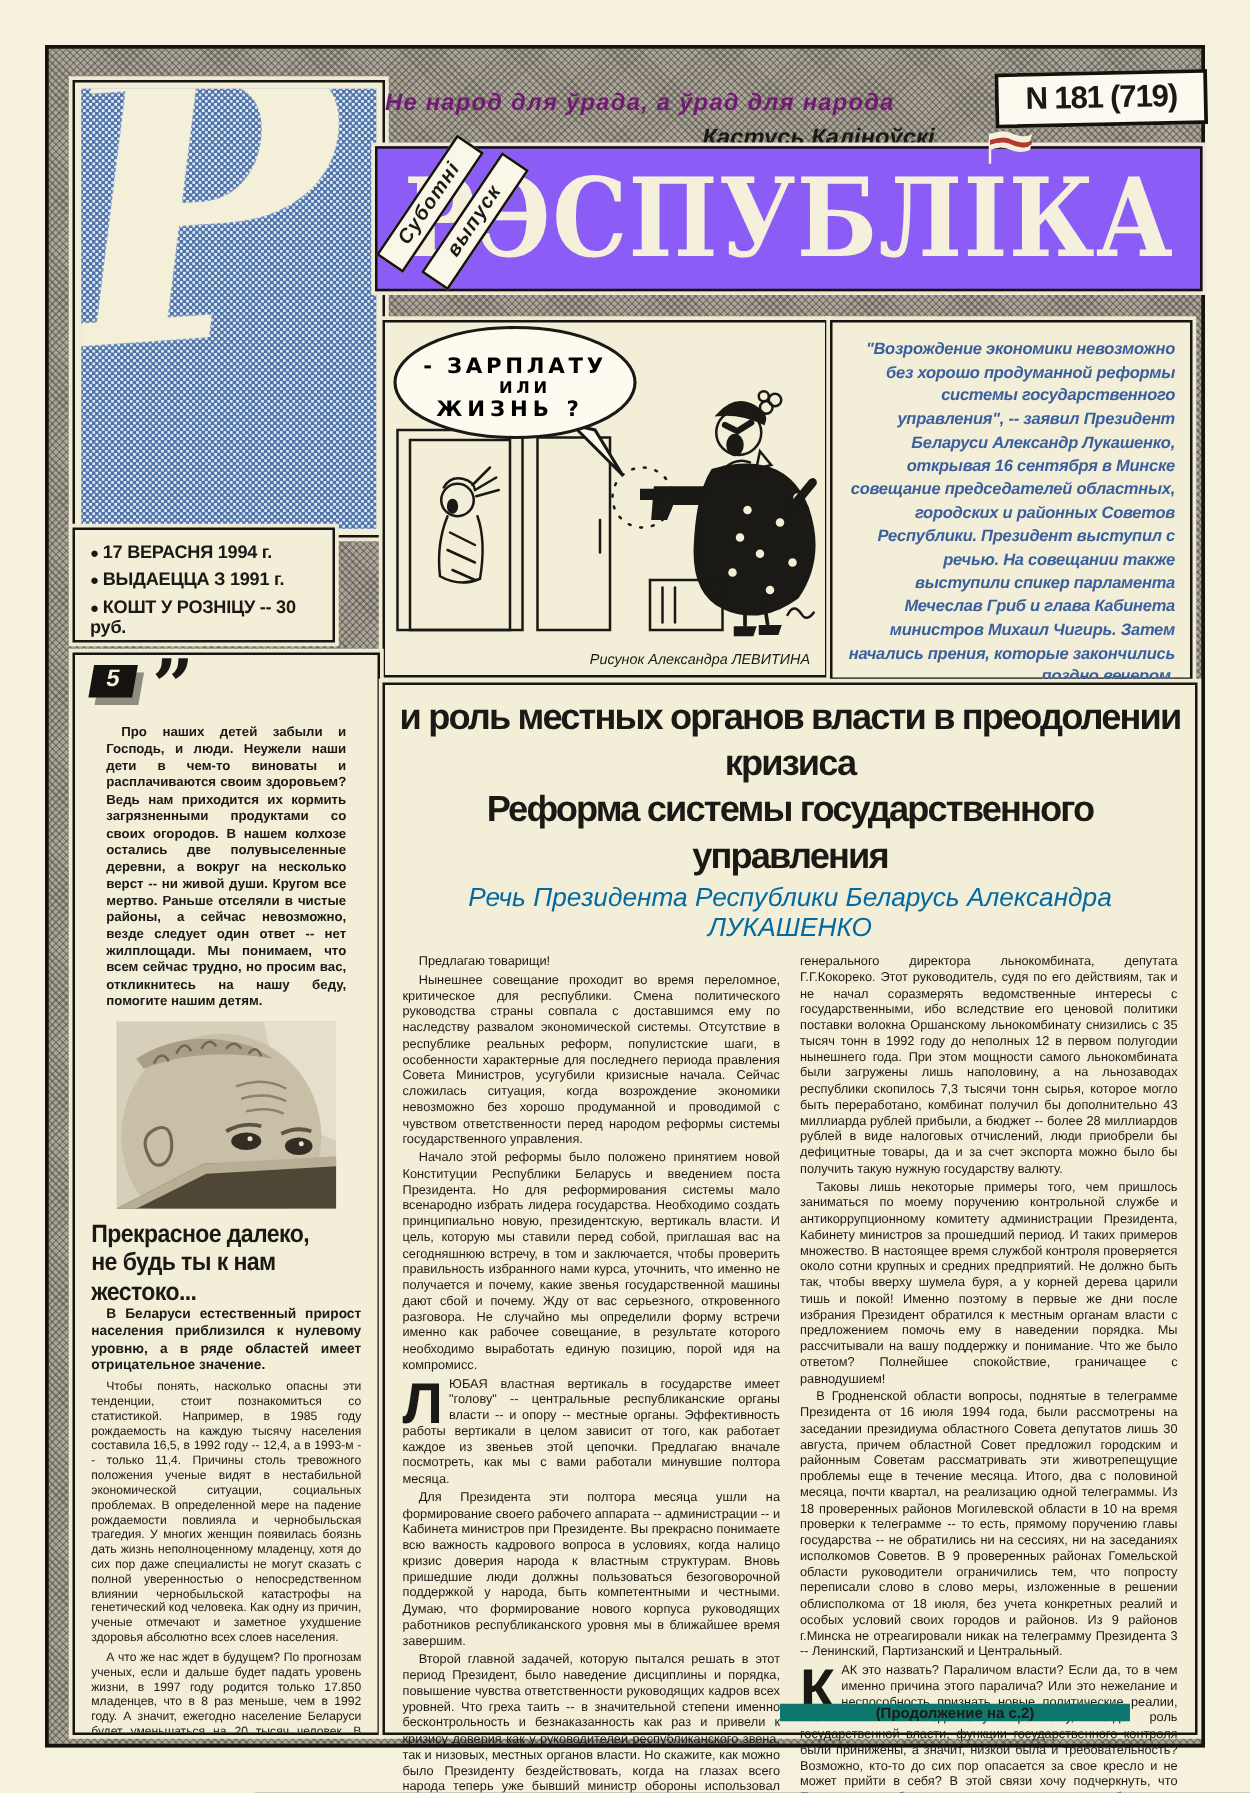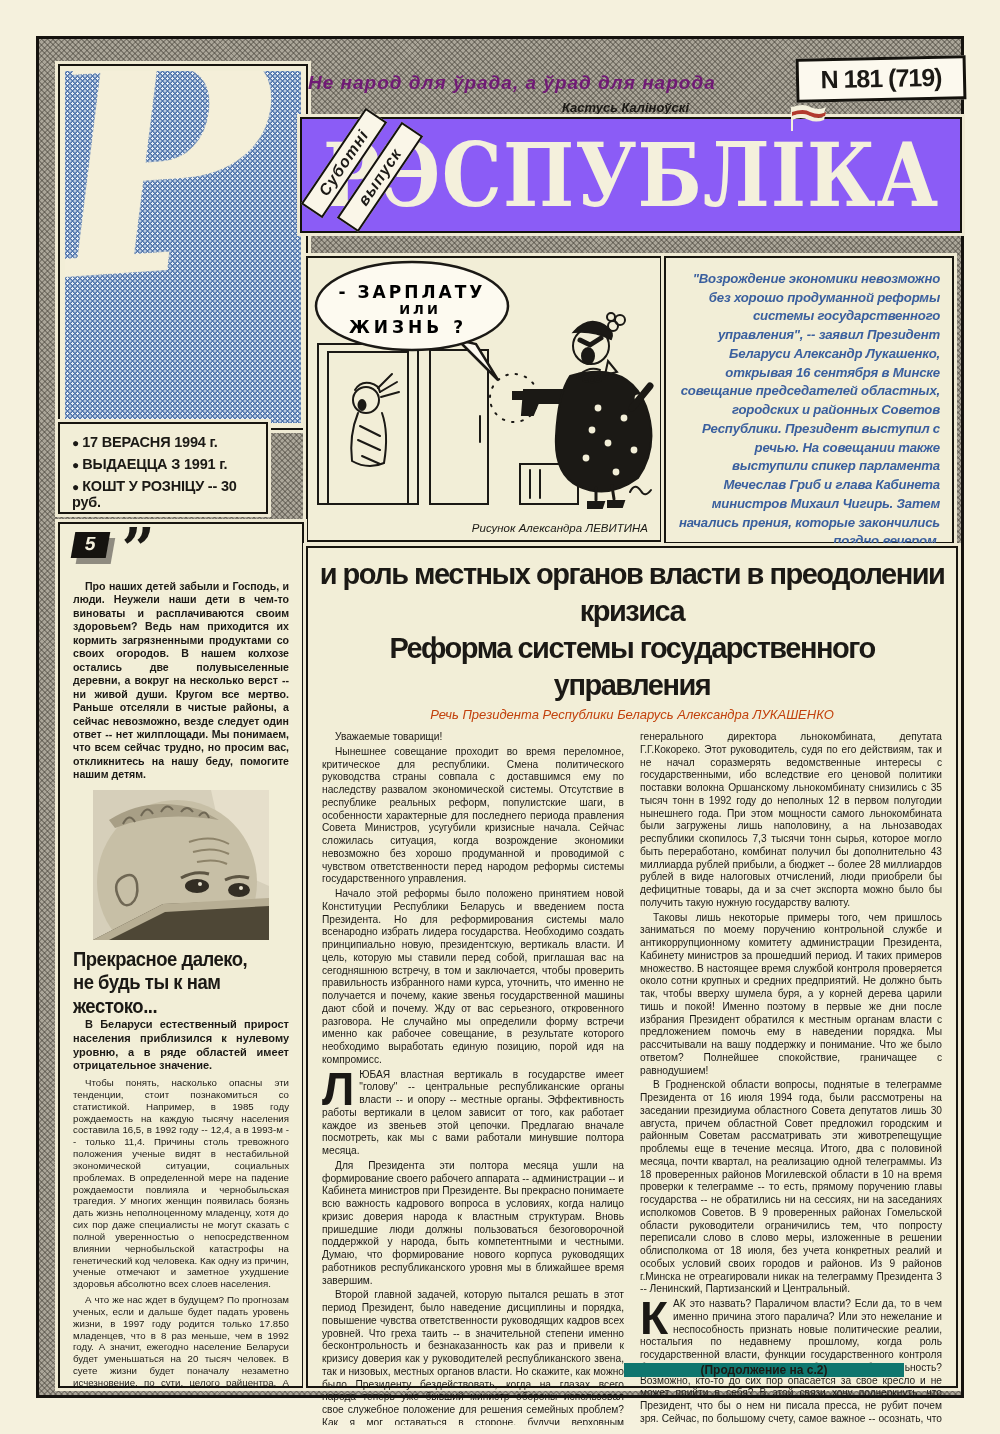--- a/index.html
+++ b/index.html
@@ -40,21 +40,21 @@
     font-size:300px;line-height:1;color:#f4efd9;
     transform:rotate(-4deg);
     text-shadow:0 0 2px #f4efd9;
   }
   
   .motto{
     position:absolute;left:308px;top:72px;font-size:19px;font-weight:bold;font-style:italic;
     letter-spacing:1px;color:#701a75;
   }
   .motto-author{
-    position:absolute;left:562px;top:100px;font-size:13px;font-weight:bold;font-style:italic;
+    position:absolute;left:562px;top:100px;font-size:19px;font-weight:bold;font-style:italic;
   }
   .issue-box{
     position:absolute;left:796px;top:57px;width:164px;height:38px;
     background:#fcf9ee;border:3px solid #14120d;
     font-size:25px;font-weight:bold;text-align:center;line-height:36px;
     transform:rotate(-1.2deg);letter-spacing:-1px;
   }
   
   .masthead{
     position:absolute;left:300px;top:117px;width:658px;height:112px;
@@ -96,30 +96,30 @@
   .letter-box{left:58px;top:522px;width:246px;height:866px;padding:8px 13px;box-sizing:border-box;overflow:hidden;}
   .letter-head{display:flex;align-items:flex-start;gap:14px;height:48px;}
   .page-num{
     background:#15130f;color:#f4f0dc;font-size:19px;font-weight:bold;
     padding:1px 12px 3px;transform:skewX(-10deg);
     box-shadow:6px 6px 0 #8f8b80;
   }
   .big-quote{
     font-family:"DejaVu Serif",serif;font-weight:bold;font-size:58px;line-height:34px;
   }
-  .letter-text{font-size:10.6px;font-weight:bold;text-align:justify;line-height:1.27;text-indent:12px;margin:0 0 8px;}
+  .letter-text{font-size:10.6px;font-weight:bold;text-align:justify;line-height:1.27;text-indent:12px;margin:0 12px 8px;}
   .photo{display:block;margin:0 auto 8px;}
   .letter-title{font-size:18.5px;font-weight:bold;letter-spacing:-0.5px;line-height:1.16;margin:2px 0 6px;transform:scale(1,1.08);transform-origin:left top;}
   .letter-lead{font-size:11px;font-weight:bold;text-align:justify;line-height:1.25;text-indent:12px;margin:0 0 4px;}
   .letter-body{font-size:9.7px;text-align:justify;line-height:1.22;text-indent:12px;margin:0 0 4px;}
   
   .article-box{left:306px;top:546px;width:652px;height:842px;box-sizing:border-box;padding:6px 0 0;}
   .headline{ text-align:center;font-weight:bold;letter-spacing:-1.5px;line-height:37px;font-size:29px; margin:2px 6px 0;}
   .subheadline{
-    text-align:center;font-style:italic;color:#c2410c;font-size:13px;margin:3px 0 9px;font-weight:normal;letter-spacing:0;
+    text-align:center;font-style:italic;color:#0369a1;font-size:21px;margin:3px 0 9px;font-weight:normal;letter-spacing:0;
   }
   .cols{display:flex;gap:16px;padding:0 14px;height:694px;overflow:hidden;}
   .col{flex:1;min-width:0;}
   .col p{margin:0 0 2px;text-indent:13px;font-size:10.2px;line-height:1.25;text-align:justify;}
   .col p.nodent{text-indent:0;}
   .dropcap{
     float:left;font-size:46px;line-height:36px;font-weight:bold;
     padding:2px 5px 0 0;font-family:"Liberation Sans",sans-serif;
   }
   .continuation{
@@ -272,21 +272,21 @@
 </div>
 
 <div class="box article-box">
   <div class="headline">
     <div>и роль местных органов власти в преодолении кризиса</div>
     <div>Реформа системы государственного управления</div>
   </div>
   <div class="subheadline">Речь Президента Республики Беларусь Александра ЛУКАШЕНКО</div>
   <div class="cols">
     <div class="col">
-      <p>Уважаемые товарищи!</p>
+      <p>Предлагаю товарищи!</p>
       <p>Нынешнее совещание проходит во время переломное, критическое для республики. Смена политического руководства страны совпала с доставшимся ему по наследству развалом экономической системы. Отсутствие в республике реальных реформ, популистские шаги, в особенности характерные для последнего периода правления Совета Министров, усугубили кризисные начала. Сейчас сложилась ситуация, когда возрождение экономики невозможно без хорошо продуманной и проводимой с чувством ответственности перед народом реформы системы государственного управления.</p>
       <p>Начало этой реформы было положено принятием новой Конституции Республики Беларусь и введением поста Президента. Но для реформирования системы мало всенародно избрать лидера государства. Необходимо создать принципиально новую, президентскую, вертикаль власти. И цель, которую мы ставили перед собой, приглашая вас на сегодняшнюю встречу, в том и заключается, чтобы проверить правильность избранного нами курса, уточнить, что именно не получается и почему, какие звенья государственной машины дают сбой и почему. Жду от вас серьезного, откровенного разговора. Не случайно мы определили форму встречи именно как рабочее совещание, в результате которого необходимо выработать единую позицию, порой идя на компромисс.</p>
       <p class="nodent">
         <span class="dropcap">Л</span><span>ЮБАЯ властная вертикаль в государстве имеет "голову" -- центральные республиканские органы власти -- и опору -- местные органы. Эффективность работы вертикали в целом зависит от того, как работает каждое из звеньев этой цепочки. Предлагаю вначале посмотреть, как мы с вами работали минувшие полтора месяца.</span>
       </p>
       <p>Для Президента эти полтора месяца ушли на формирование своего рабочего аппарата -- администрации -- и Кабинета министров при Президенте. Вы прекрасно понимаете всю важность кадрового вопроса в условиях, когда налицо кризис доверия народа к властным структурам. Вновь пришедшие люди должны пользоваться безоговорочной поддержкой у народа, быть компетентными и честными. Думаю, что формирование нового корпуса руководящих работников республиканского уровня мы в ближайшее время завершим.</p>
       <p>Второй главной задачей, которую пытался решать в этот период Президент, было наведение дисциплины и порядка, повышение чувства ответственности руководящих кадров всех уровней. Что греха таить -- в значительной степени именно бесконтрольность и безнаказанность как раз и привели к кризису доверия как у руководителей республиканского звена, так и низовых, местных органов власти. Но скажите, как можно было Президенту бездействовать, когда на глазах всего народа теперь уже бывший министр обороны использовал свое служебное положение для решения семейных проблем? Как я мог оставаться в стороне, будучи верховным главнокомандующим, когда благодаря попустительству командования пограничными войсками государственные границы Республики Беларусь превратились в проходной двор? Наконец, что делать, если целая лесная отрасль, способная приносить валюту, работает вхолостую, а министр не предпринимает никаких шагов, чтобы вернуть Беларуси причитающиеся ей за древесину деньги, гуляющие где-то за границей?! Извините, сам с этим я не смирюсь и другим не позволю!</p>
 
     </div>
     <div class="col">

